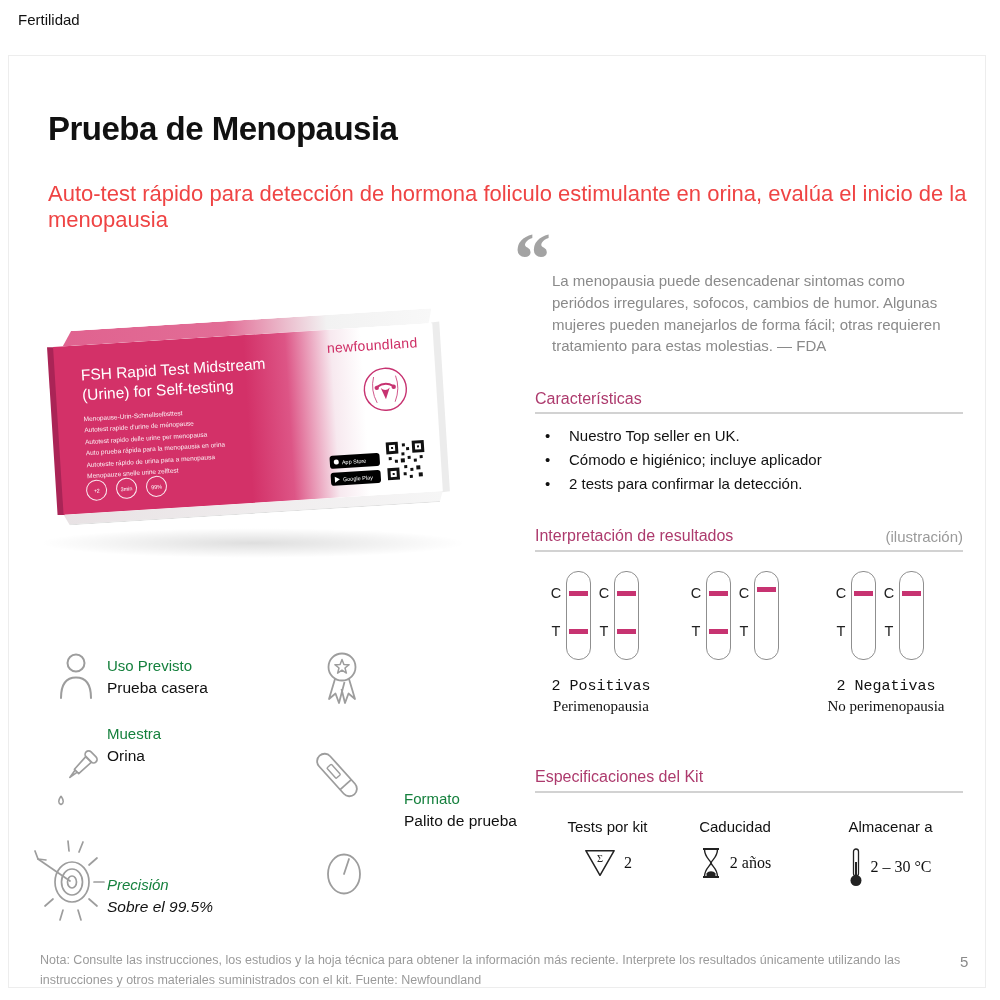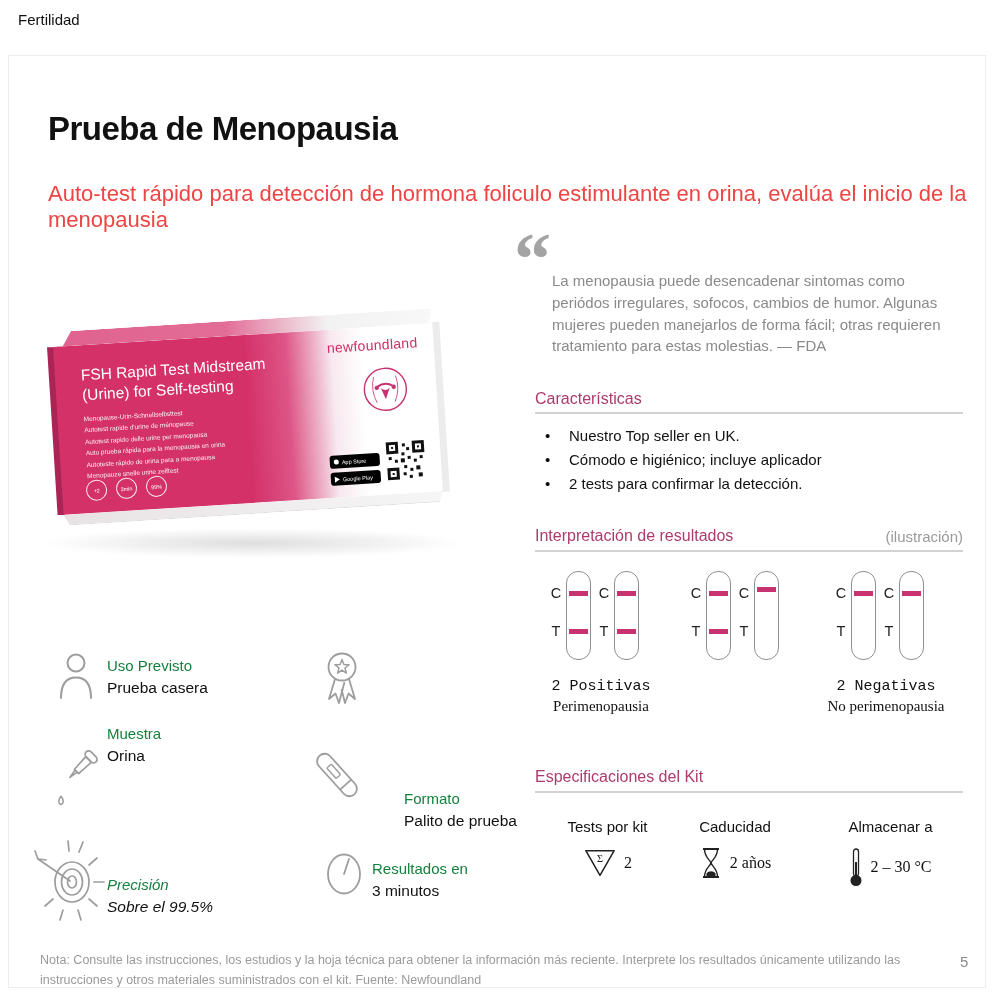--- a/index.html
+++ b/index.html
@@ -376,21 +376,17 @@
     <div class="attr-label">Precisión</div>
     <div class="attr-value">Sobre el 99.5%</div>
   </div>
 
   <div class="abs" style="left:324px; top:850px;">
     <svg width="40" height="48" viewBox="0 0 40 48">
       <ellipse cx="20" cy="24" rx="16" ry="19.5" fill="none" stroke="#9d9d9d" stroke-width="1.8"></ellipse>
       <line x1="20" y1="24" x2="25" y2="9" stroke="#9d9d9d" stroke-width="1.8" stroke-linecap="round"></line>
     </svg>
   </div>
-  <div class="abs attr-text" style="left:372px; top:858px;">
-    <div class="attr-label">Resultados en</div>
-    <div class="attr-value">3 minutos</div>
-  </div>
 
   <div class="abs footer-note">Nota: Consulte las instrucciones, los estudios y la hoja técnica para obtener la información más reciente. Interprete los resultados únicamente utilizando las instrucciones y otros materiales suministrados con el kit. Fuente: Newfoundland</div>
   <div class="abs page-number">5</div>
 
 </div>
 
 </body></html>

